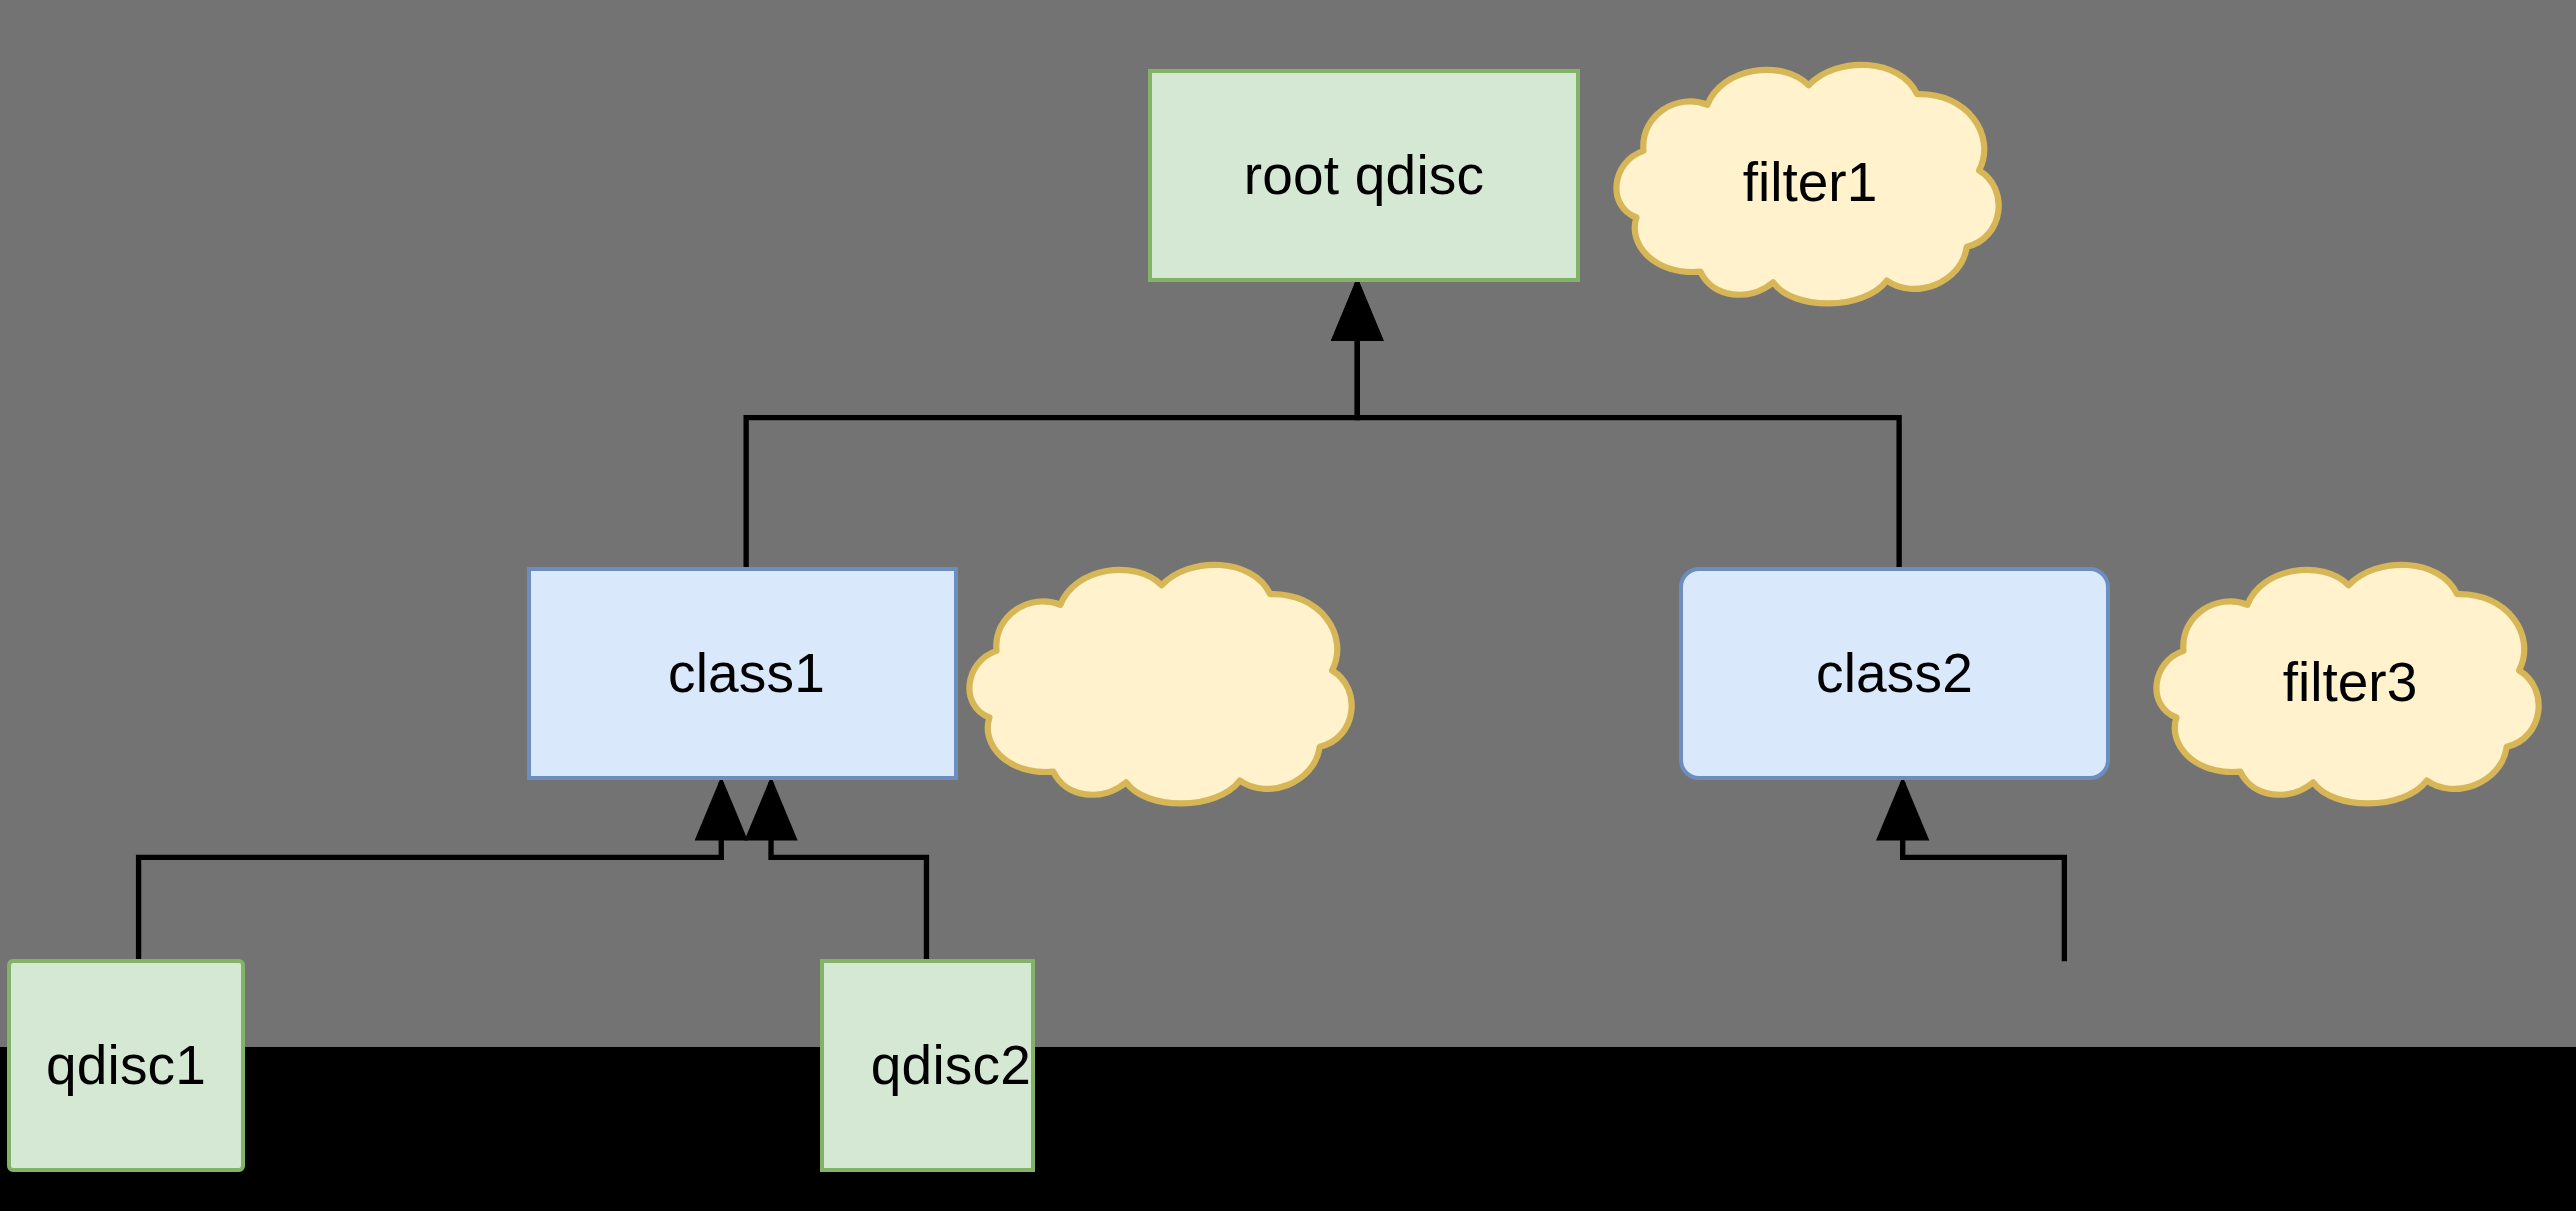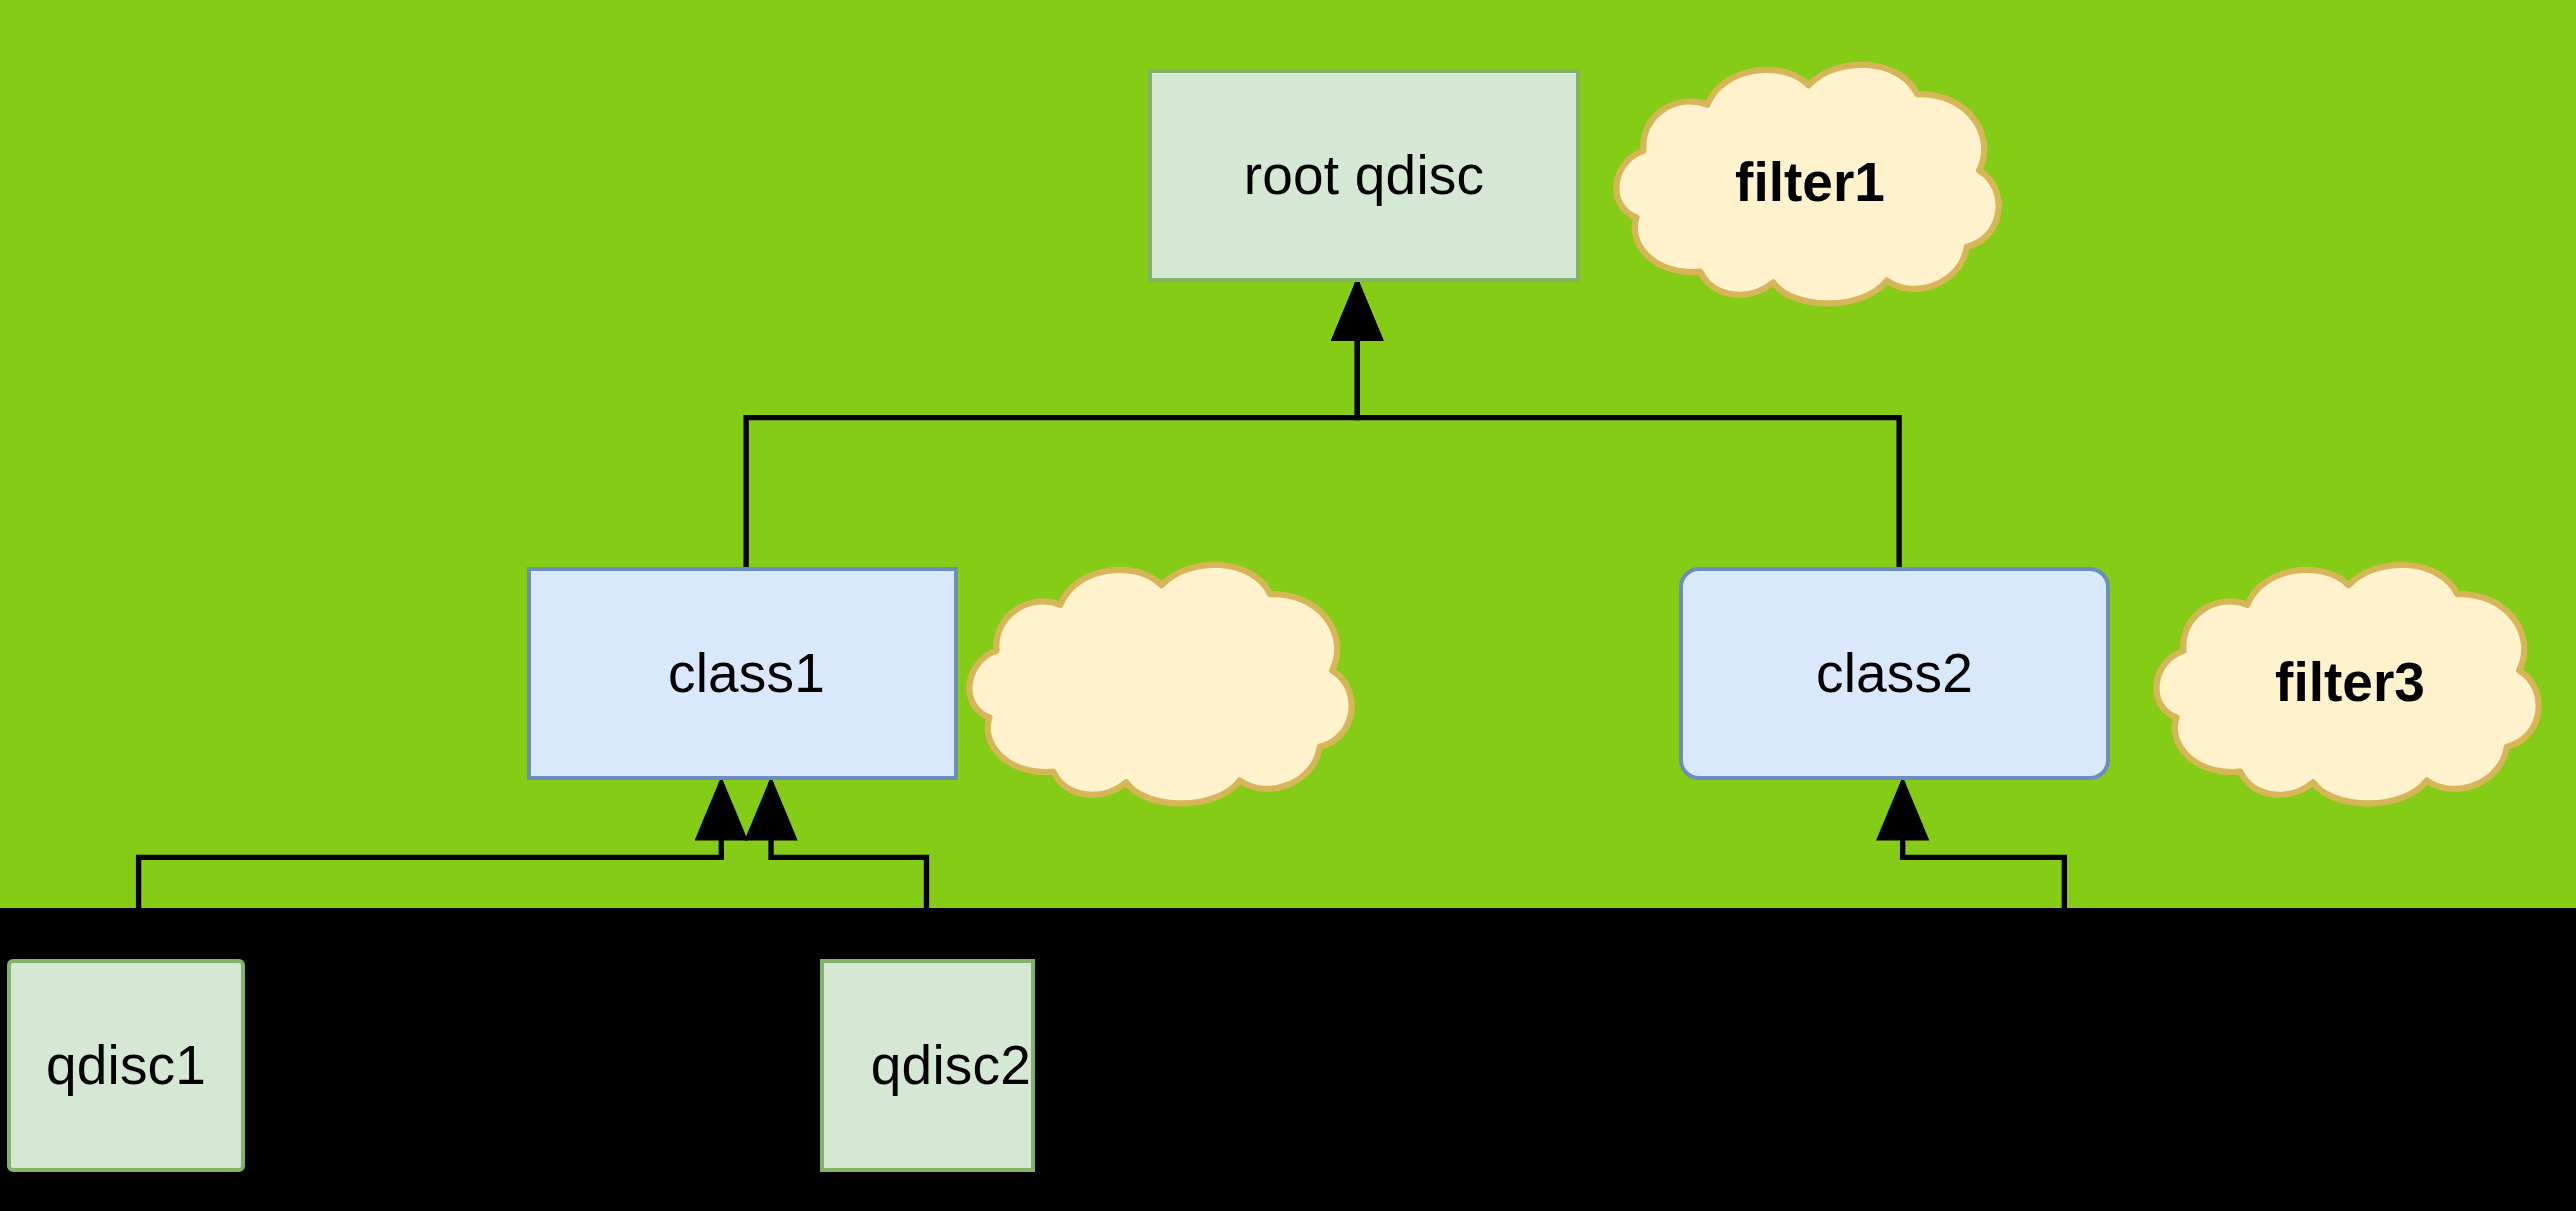--- a/index.html
+++ b/index.html
@@ -9,22 +9,22 @@
   }
   body {
     width: 2576px;
     height: 1212px;
     overflow: hidden;
     font-family: "Liberation Sans", sans-serif;
   }
   #canvas {
     position: relative;
     width: 2576px;
-    height: 908px;
-    background: #84cc16;
+    height: 1047px;
+    background: #737373;
   }
   #edges {
     position: absolute;
     left: 0;
     top: 0;
     width: 2576px;
     height: 1212px;
   }
   .node {
     position: absolute;
@@ -58,21 +58,20 @@
     left: 0;
     right: 0;
     top: 50%;
     transform: translateY(-50%);
     text-align: center;
     font-size: 55px;
     color: #000000;
     line-height: 1;
     white-space: nowrap;
     pointer-events: none;
-    font-weight: bold;
   }
 </style>
 </head>
 <body>
 
 <div id="canvas">
 
   <svg id="edges" viewBox="0 0 2900 1364" xmlns="http://www.w3.org/2000/svg">
     <defs>
       <marker id="arrowhead" markerWidth="14" markerHeight="14" refX="11" refY="5" orient="auto" markerUnits="strokeWidth">

